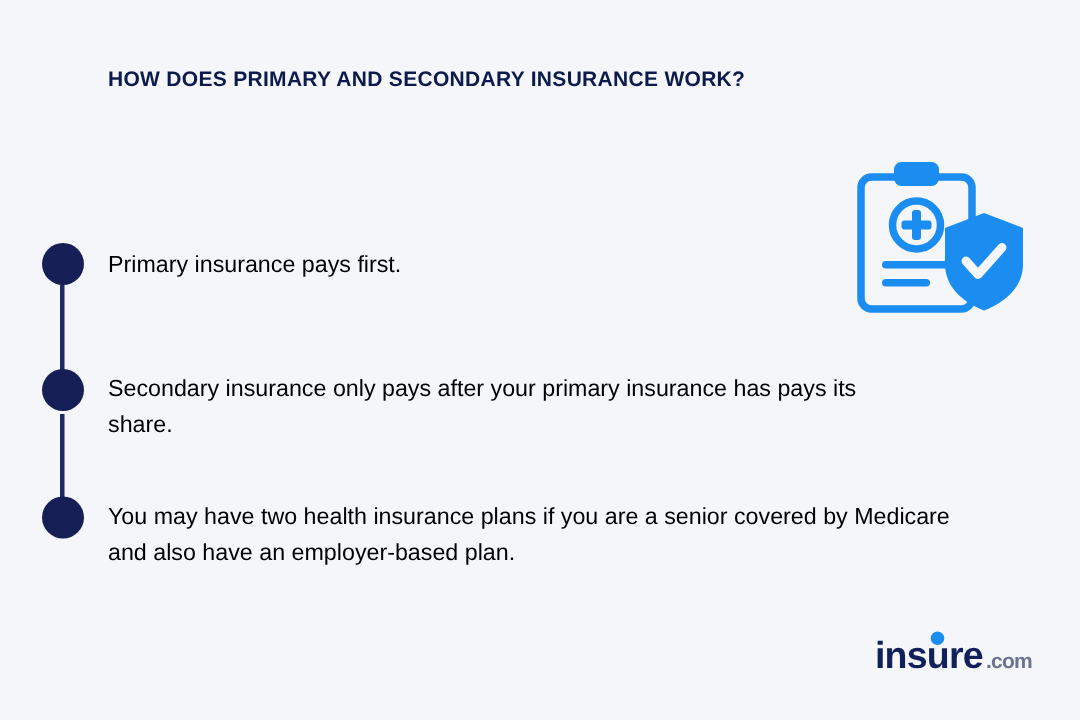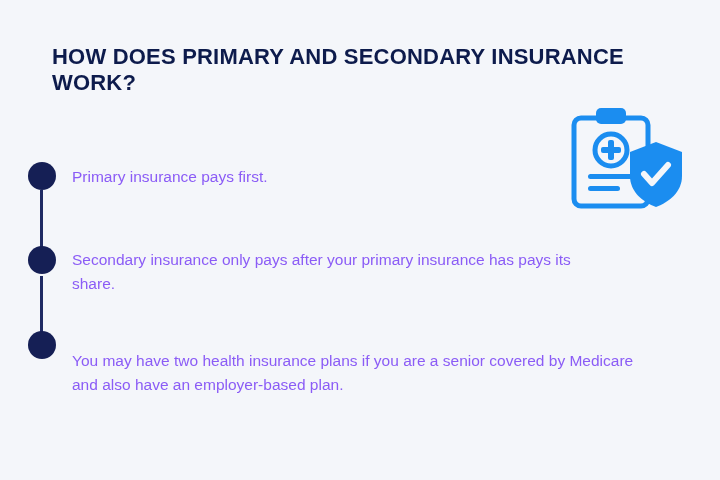--- a/index.html
+++ b/index.html
@@ -15,24 +15,24 @@
   }
   .infographic {
     position: relative;
     width: 720px;
     height: 480px;
     background: #f4f6fa;
     box-sizing: border-box;
   }
   .title {
     position: absolute;
-    left: 52px;
+    left: 72px;
     top: 44px;
     width: 600px;
-    font-size: 22px;
+    font-size: 14px;
     font-weight: bold;
     letter-spacing: 0.2px;
     color: #0d1b4c;
     text-transform: uppercase;
   }
   .connector {
     position: absolute;
     left: 40px;
     width: 3px;
     background: #1f2a63;
@@ -46,28 +46,28 @@
     border-radius: 50%;
     background: #151f55;
     left: 28px;
   }
   .bullet-1 { top: 162px; }
   .bullet-2 { top: 246px; }
   .bullet-3 { top: 331px; }
   .item-text {
     position: absolute;
     left: 72px;
-    color: #8b5cf6;
+    color: #000000;
     font-size: 15.5px;
     line-height: 1.55;
     width: 560px;
   }
   .text-1 { top: 165px; }
   .text-2 { top: 248px; width: 520px; }
-  .text-3 { top: 333px; width: 580px; margin-top: 16px; }
+  .text-3 { top: 333px; width: 580px; }
 
   .clipboard-art {
     position: absolute;
     left: 568px;
     top: 106px;
     width: 120px;
     height: 110px;
   }
 
   .logo {
@@ -137,14 +137,20 @@
       <rect x="33" y="41" width="20" height="6" rx="2" fill="#1b8df0"></rect>
 
       <rect x="20" y="68" width="46" height="5" rx="2.5" fill="#1b8df0"></rect>
       <rect x="20" y="80" width="32" height="5" rx="2.5" fill="#1b8df0"></rect>
 
       <path d="M88 36 L114 46 L114 70 C114 86 101 96 88 101 C75 96 62 86 62 70 L62 46 Z" fill="#1b8df0"></path>
       <path d="M76 68 l8 9 16 -18" fill="none" stroke="#f4f6fa" stroke-width="6" stroke-linecap="round" stroke-linejoin="round"></path>
     </svg>
   </div>
 
+  <div class="logo">
+    <span class="ins">ins</span>
+      <span class="u-wrap"><span class="u-dot"></span><span>u</span></span>
+      <span class="re">re</span>
+      <span class="dotcom">.com</span>
+  </div>
 
 </div>
 
 </body></html>

